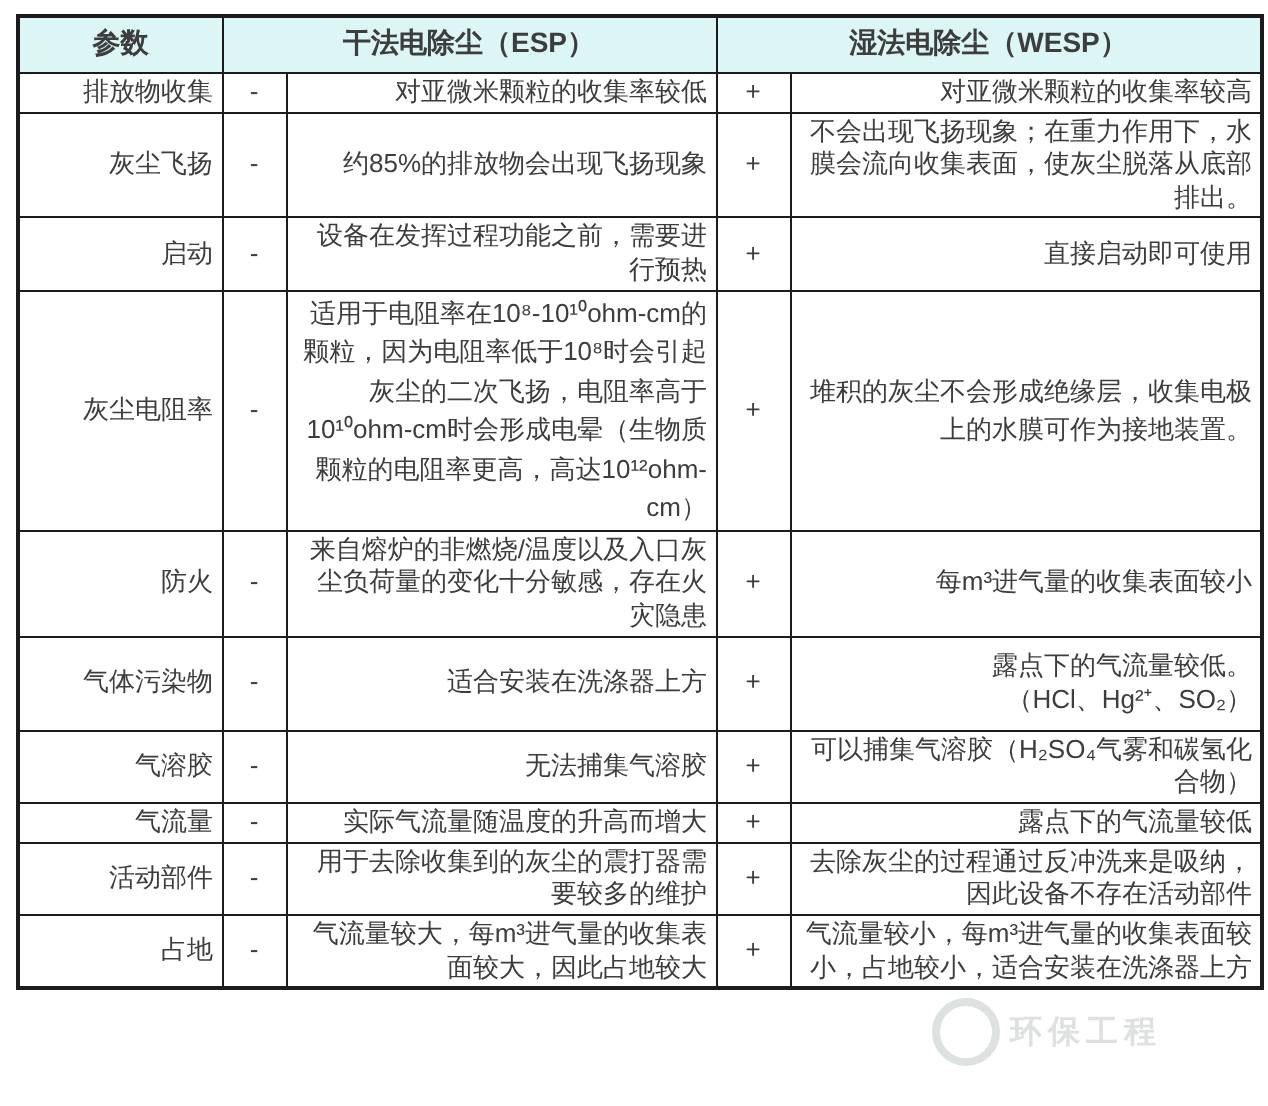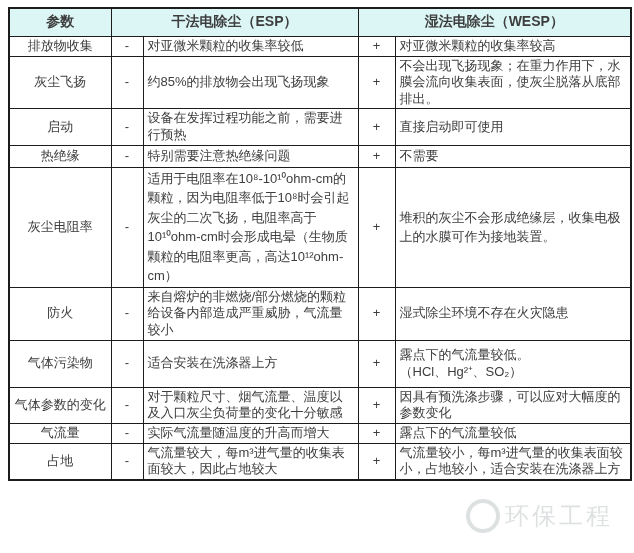--- a/index.html
+++ b/index.html
@@ -40,24 +40,24 @@
     font-weight:bold;
     text-align:center;
     height:28px;
     padding:1px 20px;
   }
   table.cmp td{
     font-size:13px;
     line-height:1.28;
     padding:1px 4px;
   }
-  td.c-param{text-align:center;}
+  td.c-param{text-align:right;}
   td.c-sign{text-align:center;}
   td.c-desc{
-    text-align:left;
+    text-align:right;
     padding-left:6px;
     padding-right:4px;
     white-space:pre-line;
   }
   tr.tall td.c-desc{line-height:1.5;}
   
   .watermark{
     position:absolute;
     left:466px;
     top:499px;
@@ -69,22 +69,22 @@
   }
   .wm-circle{
     width:34px;
     height:34px;
     border-radius:50%;
     border:4px solid var(--watermark);
     background:rgba(255,255,255,0.55);
     flex:0 0 auto;
   }
   .wm-text{
-    font-size:24px;
-    font-weight:normal;
+    font-size:16px;
+    font-weight:bold;
     letter-spacing:3px;
     color:var(--watermark);
     text-shadow:0 0 2px rgba(255,255,255,0.9);
     white-space:nowrap;
     text-align:center;
   }
 </style>
 </head>
 <body>
 
@@ -117,62 +117,62 @@
       <td class="c-sign">+</td>
       <td class="c-desc">不会出现飞扬现象；在重力作用下，水膜会流向收集表面，使灰尘脱落从底部排出。</td>
     </tr>
     <tr style="height:34px">
       <td class="c-param">启动</td>
       <td class="c-sign">-</td>
       <td class="c-desc">设备在发挥过程功能之前，需要进行预热</td>
       <td class="c-sign">+</td>
       <td class="c-desc">直接启动即可使用</td>
     </tr>
-    <tr style="height:22px">
-      <td class="c-param">热绝缘</td>
-      <td class="c-sign">-</td>
-      <td class="c-desc">特别需要注意热绝缘问题</td>
-      <td class="c-sign">+</td>
-      <td class="c-desc">不需要</td>
-    </tr>
     <tr class="tall" style="height:103px">
       <td class="c-param">灰尘电阻率</td>
       <td class="c-sign">-</td>
       <td class="c-desc">适用于电阻率在10⁸-10¹⁰ohm-cm的颗粒，因为电阻率低于10⁸时会引起灰尘的二次飞扬，电阻率高于10¹⁰ohm-cm时会形成电晕（生物质颗粒的电阻率更高，高达10¹²ohm-cm）</td>
       <td class="c-sign">+</td>
       <td class="c-desc">堆积的灰尘不会形成绝缘层，收集电极上的水膜可作为接地装置。</td>
     </tr>
     <tr style="height:48px">
       <td class="c-param">防火</td>
       <td class="c-sign">-</td>
-      <td class="c-desc">来自熔炉的非燃烧/部分燃烧的颗粒给设备内部造成严重威胁，气流量较小</td>
+      <td class="c-desc">来自熔炉的非燃烧/温度以及入口灰尘负荷量的变化十分敏感，存在火灾隐患</td>
       <td class="c-sign">+</td>
-      <td class="c-desc">湿式除尘环境不存在火灾隐患</td>
+      <td class="c-desc">每m³进气量的收集表面较小</td>
     </tr>
     <tr style="height:47px">
       <td class="c-param">气体污染物</td>
       <td class="c-sign">-</td>
       <td class="c-desc">适合安装在洗涤器上方</td>
       <td class="c-sign">+</td>
       <td class="c-desc">露点下的气流量较低。
 （HCl、Hg²⁺、SO₂）</td>
     </tr>
-    <tr style="height:33px">
-      <td class="c-param">气体参数的变化</td>
+    <tr style="height:35px">
+      <td class="c-param">气溶胶</td>
       <td class="c-sign">-</td>
-      <td class="c-desc">对于颗粒尺寸、烟气流量、温度以及入口灰尘负荷量的变化十分敏感</td>
+      <td class="c-desc">无法捕集气溶胶</td>
       <td class="c-sign">+</td>
-      <td class="c-desc">因具有预洗涤步骤，可以应对大幅度的参数变化</td>
+      <td class="c-desc">可以捕集气溶胶（H₂SO₄气雾和碳氢化合物）</td>
     </tr>
     <tr style="height:20px">
       <td class="c-param">气流量</td>
       <td class="c-sign">-</td>
       <td class="c-desc">实际气流量随温度的升高而增大</td>
       <td class="c-sign">+</td>
       <td class="c-desc">露点下的气流量较低</td>
+    </tr>
+    <tr style="height:34px">
+      <td class="c-param">活动部件</td>
+      <td class="c-sign">-</td>
+      <td class="c-desc">用于去除收集到的灰尘的震打器需要较多的维护</td>
+      <td class="c-sign">+</td>
+      <td class="c-desc">去除灰尘的过程通过反冲洗来是吸纳，因此设备不存在活动部件</td>
     </tr>
     <tr style="height:33px">
       <td class="c-param">占地</td>
       <td class="c-sign">-</td>
       <td class="c-desc">气流量较大，每m³进气量的收集表面较大，因此占地较大</td>
       <td class="c-sign">+</td>
       <td class="c-desc">气流量较小，每m³进气量的收集表面较小，占地较小，适合安装在洗涤器上方</td>
     </tr>
 
   </tbody>

